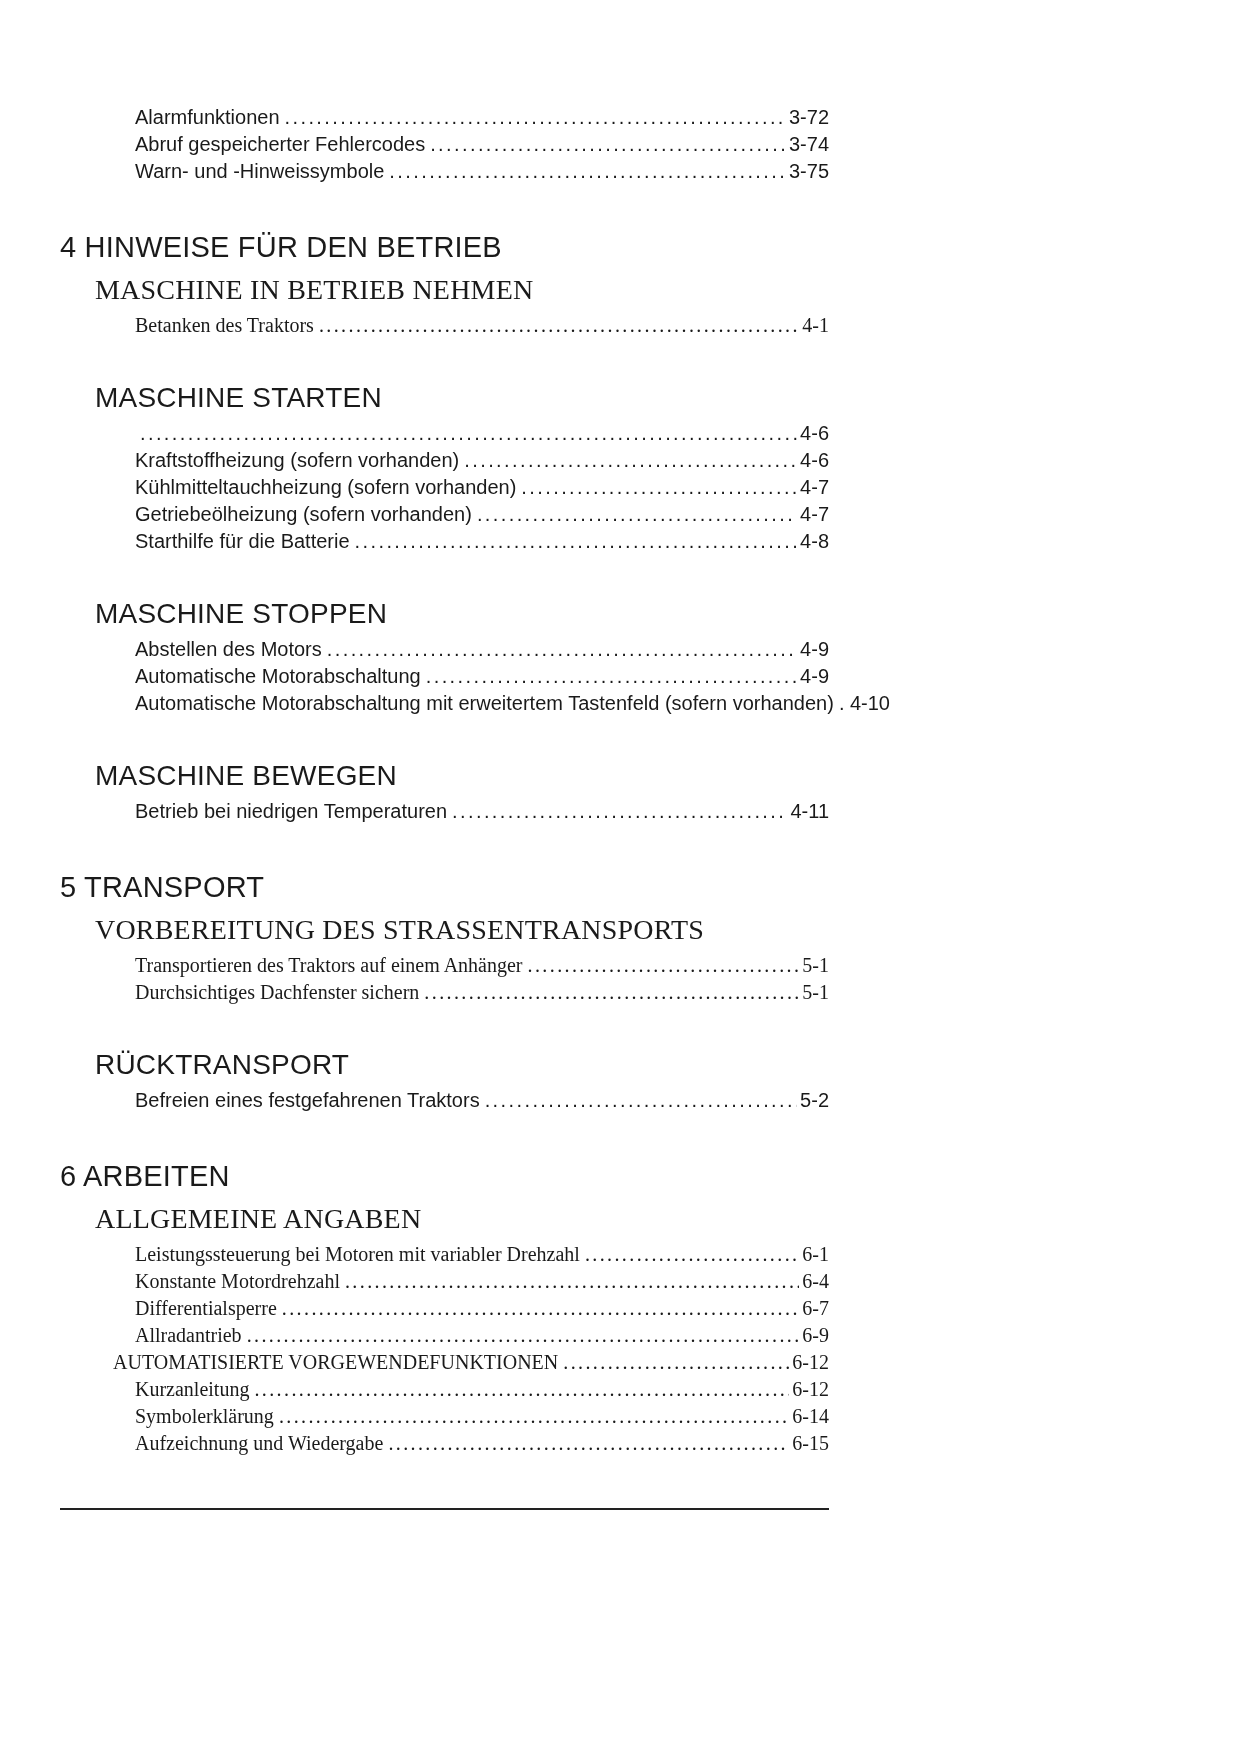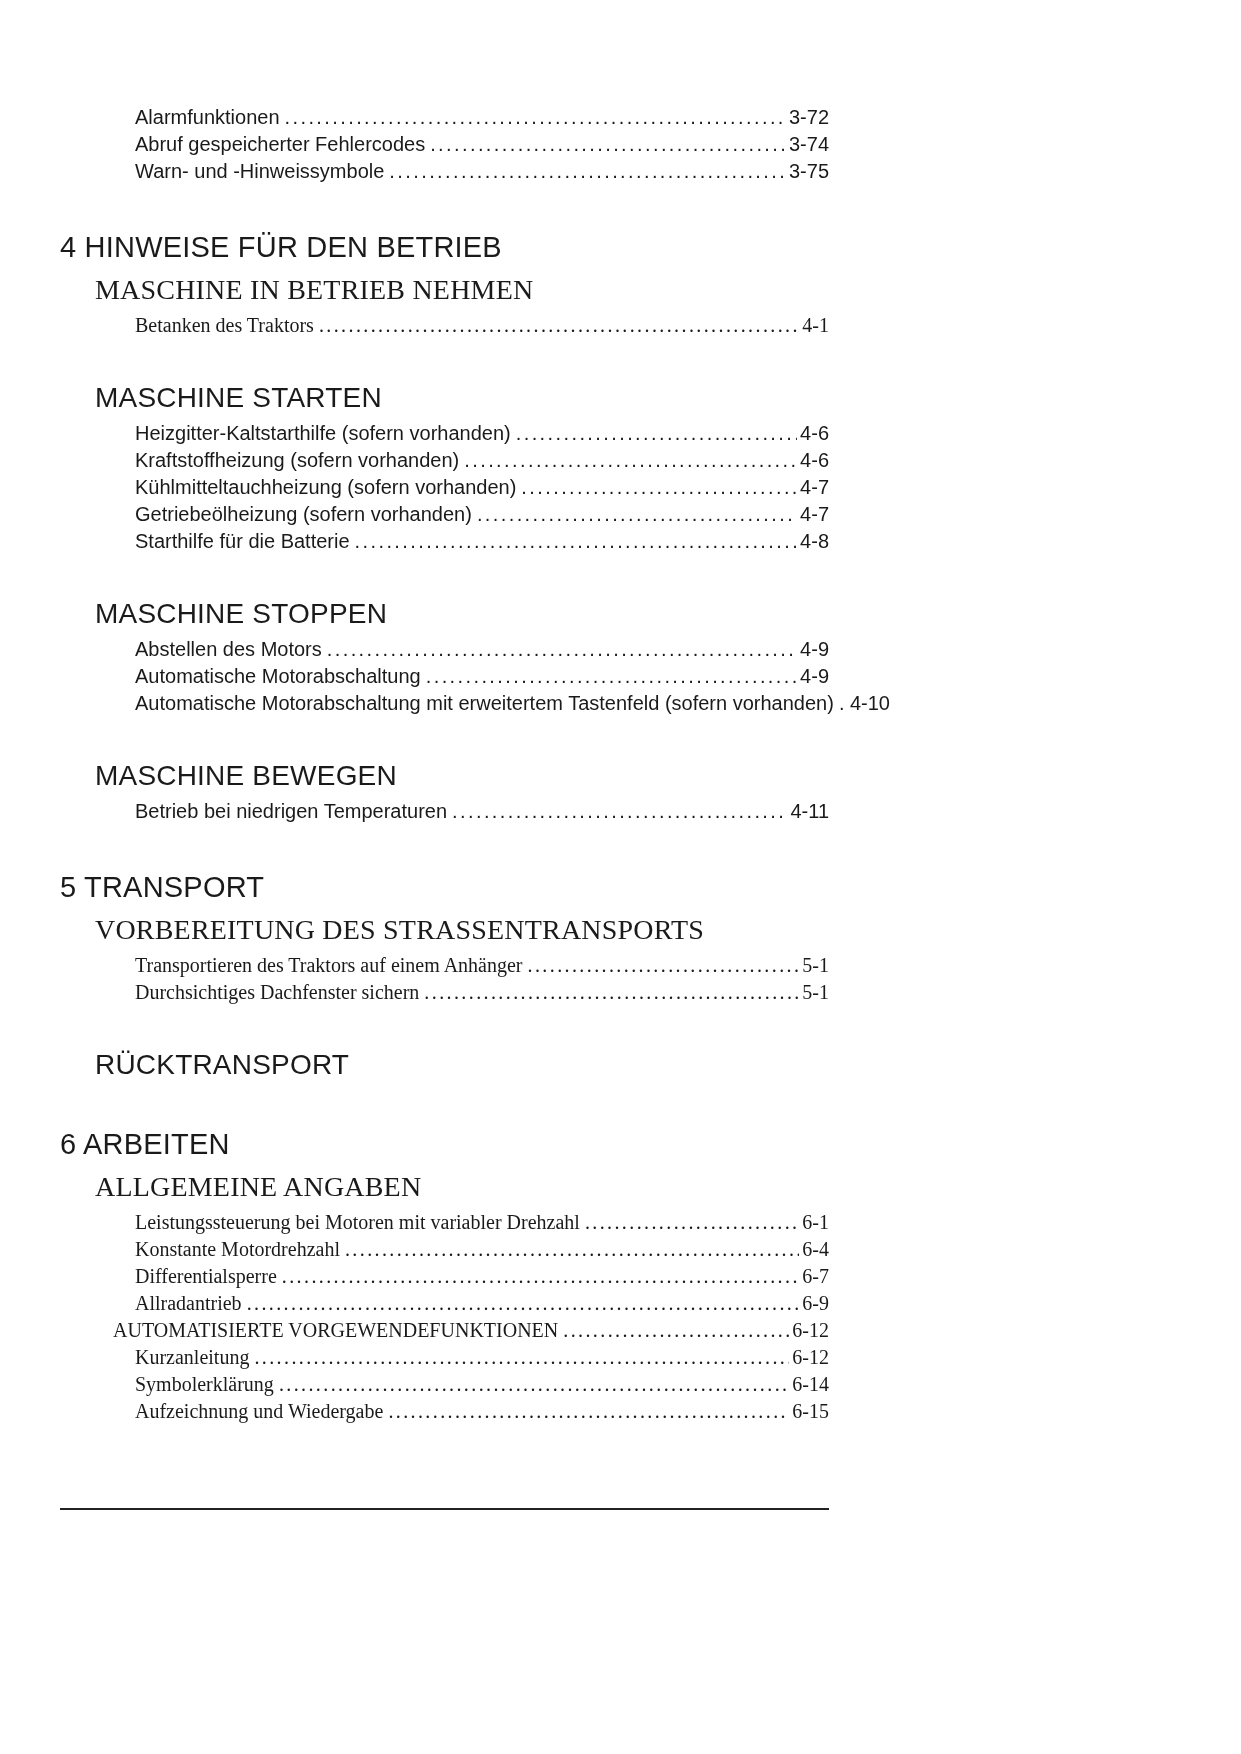--- a/index.html
+++ b/index.html
@@ -97,21 +97,20 @@
           <span class="dots"></span>
           <span class="pg">4-1</span>
         </div>
       </div>
     </div>
 
     <div class="section">
       <h2 class="section-title">MASCHINE STARTEN</h2>
       <div class="entries">
         <div class="entry">
-          <span class="lbl">Heizgitter-Kaltstarthilfe (sofern vorhanden)</span>
           <span class="dots"></span>
           <span class="pg">4-6</span>
         </div>
         <div class="entry">
           <span class="lbl">Kraftstoffheizung (sofern vorhanden)</span>
           <span class="dots"></span>
           <span class="pg">4-6</span>
         </div>
         <div class="entry">
           <span class="lbl">Kühlmitteltauchheizung (sofern vorhanden)</span>
@@ -179,20 +178,25 @@
           <span class="lbl">Durchsichtiges Dachfenster sichern</span>
           <span class="dots"></span>
           <span class="pg">5-1</span>
         </div>
       </div>
     </div>
 
     <div class="section">
       <h2 class="section-title">RÜCKTRANSPORT</h2>
       <div class="entries">
+        <div class="entry">
+          <span class="lbl">Befreien eines festgefahrenen Traktors</span>
+          <span class="dots"></span>
+          <span class="pg">5-2</span>
+        </div>
       </div>
     </div>
   </section>
 
   <section class="chapter">
     <h1 class="chapter-title">6 ARBEITEN</h1>
 
     <div class="section">
       <h2 class="section-title">ALLGEMEINE ANGABEN</h2>
       <div class="entries">

